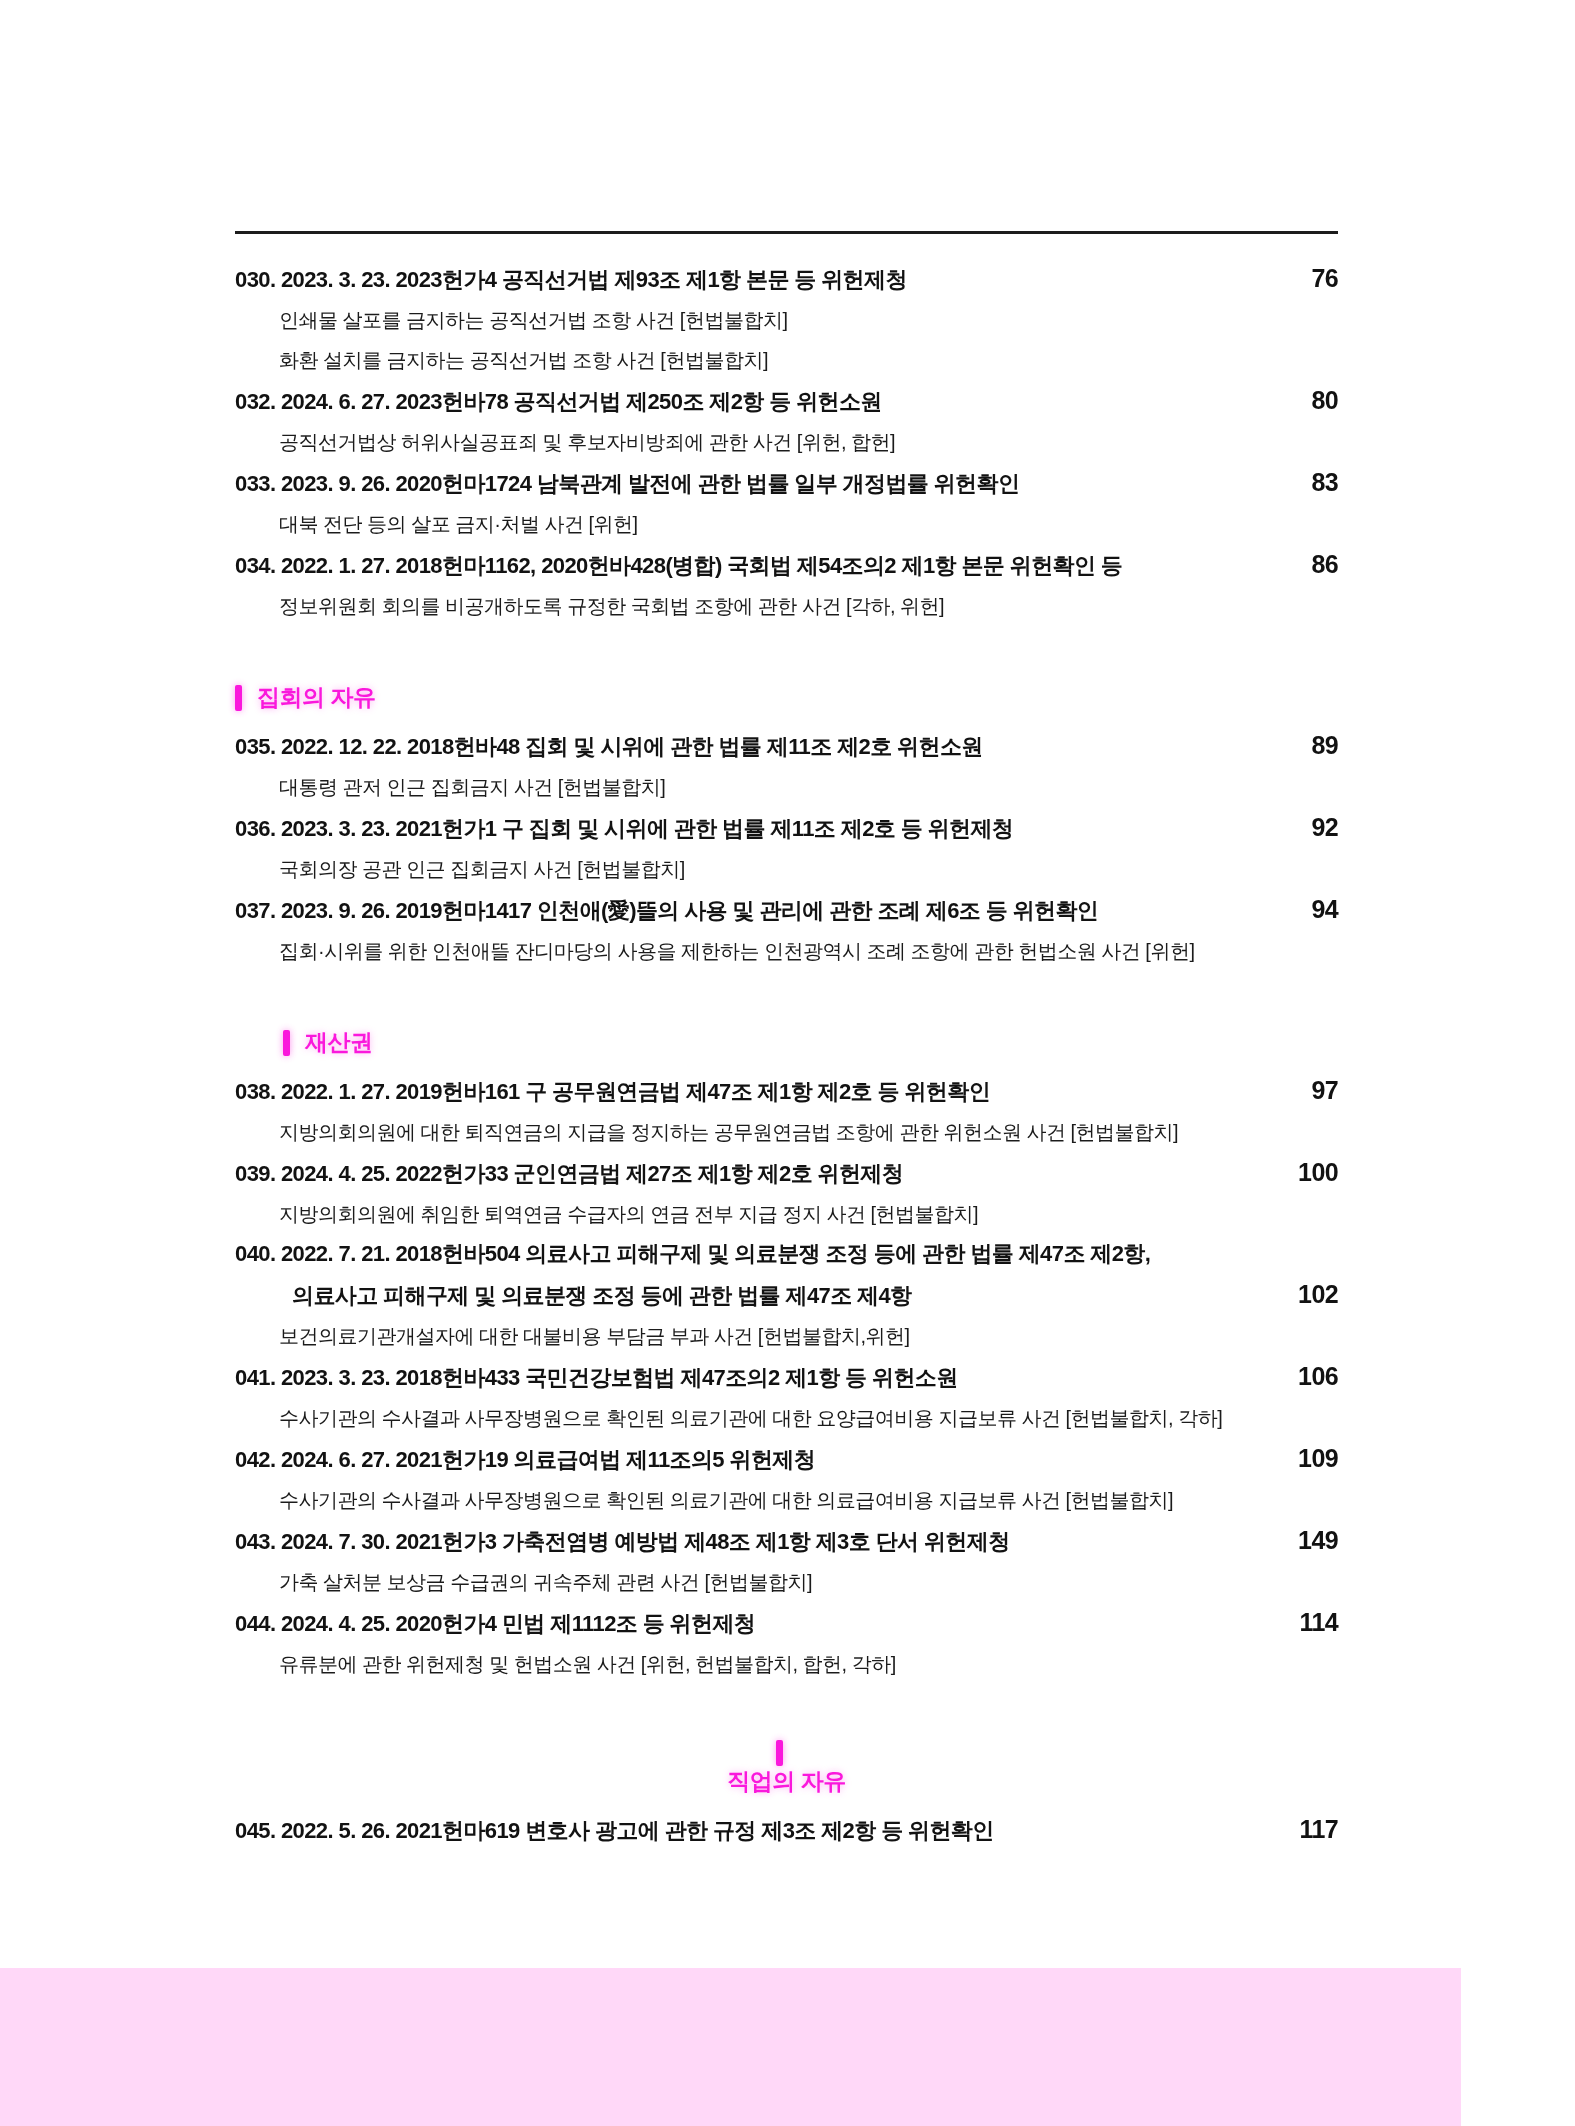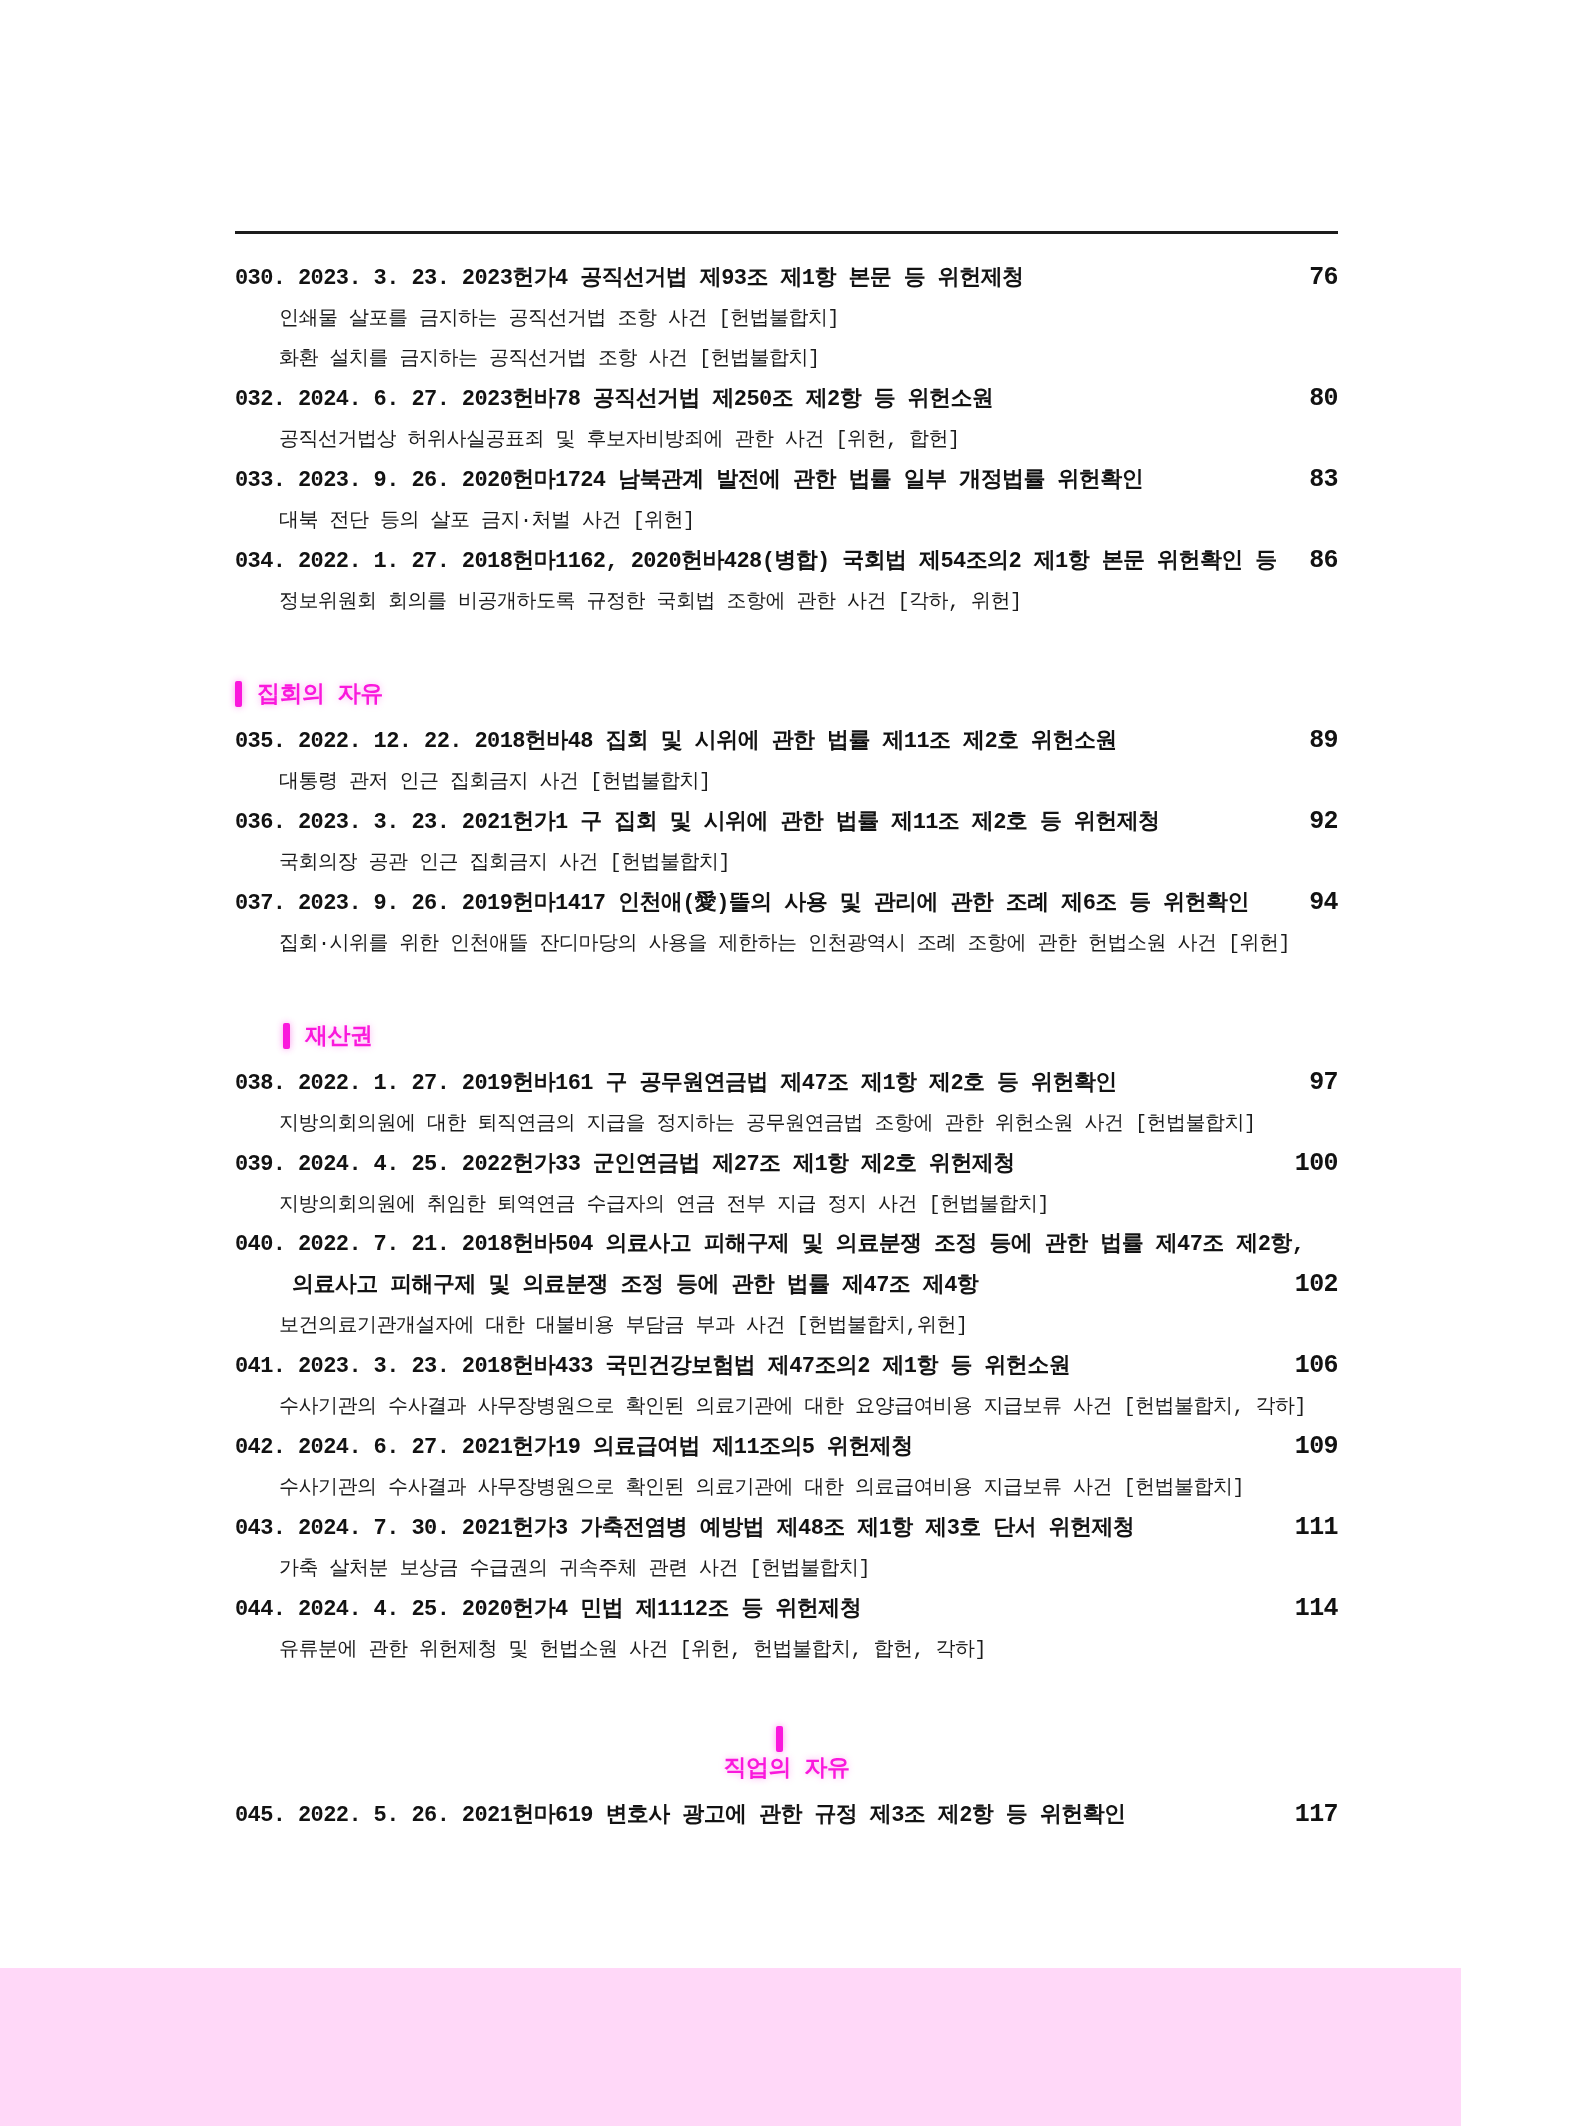--- a/index.html
+++ b/index.html
@@ -1,20 +1,20 @@
 <!DOCTYPE html>
 <html lang="ko"><head>
 <meta charset="utf-8">
 <style>
   html,body{margin:0;padding:0;background:#ffffff;}
   .page{
     position:relative;
     width:1461px;height:2126px;
     background:#ffffff;
-    font-family:Liberation Mono, monospace;
+    font-family:Liberation Sans, sans-serif;
     color:#141414;
     overflow:hidden;
   }
   .content{
     position:absolute;
     left:235px;top:231px;width:1103px;
   }
   .rule{
     height:0;
     border-top:3px solid #1c1c1c;
@@ -173,21 +173,21 @@
 
   <div class="entry-line">
     <span class="line-text">042. 2024. 6. 27. 2021헌가19 의료급여법 제11조의5 위헌제청</span>
     <span class="page-num">109</span>
   </div>
 
   <div class="entry-sub">수사기관의 수사결과 사무장병원으로 확인된 의료기관에 대한 의료급여비용 지급보류 사건 [헌법불합치]</div>
 
   <div class="entry-line">
     <span class="line-text">043. 2024. 7. 30. 2021헌가3 가축전염병 예방법 제48조 제1항 제3호 단서 위헌제청</span>
-    <span class="page-num">111</span>
+    <span class="page-num">149</span>
   </div>
 
   <div class="entry-sub">가축 살처분 보상금 수급권의 귀속주체 관련 사건 [헌법불합치]</div>
 
   <div class="entry-line">
     <span class="line-text">044. 2024. 4. 25. 2020헌가4 민법 제1112조 등 위헌제청</span>
     <span class="page-num">114</span>
   </div>
 
   <div class="entry-sub">유류분에 관한 위헌제청 및 헌법소원 사건 [위헌, 헌법불합치, 합헌, 각하]</div>

